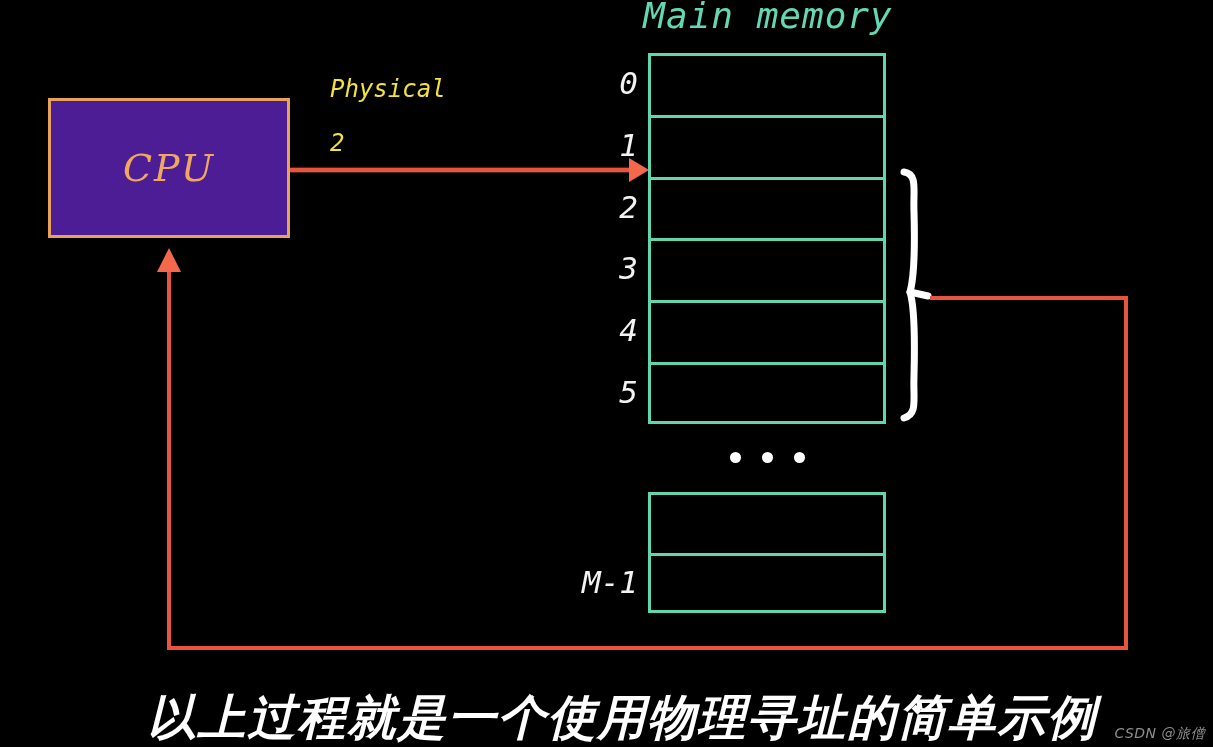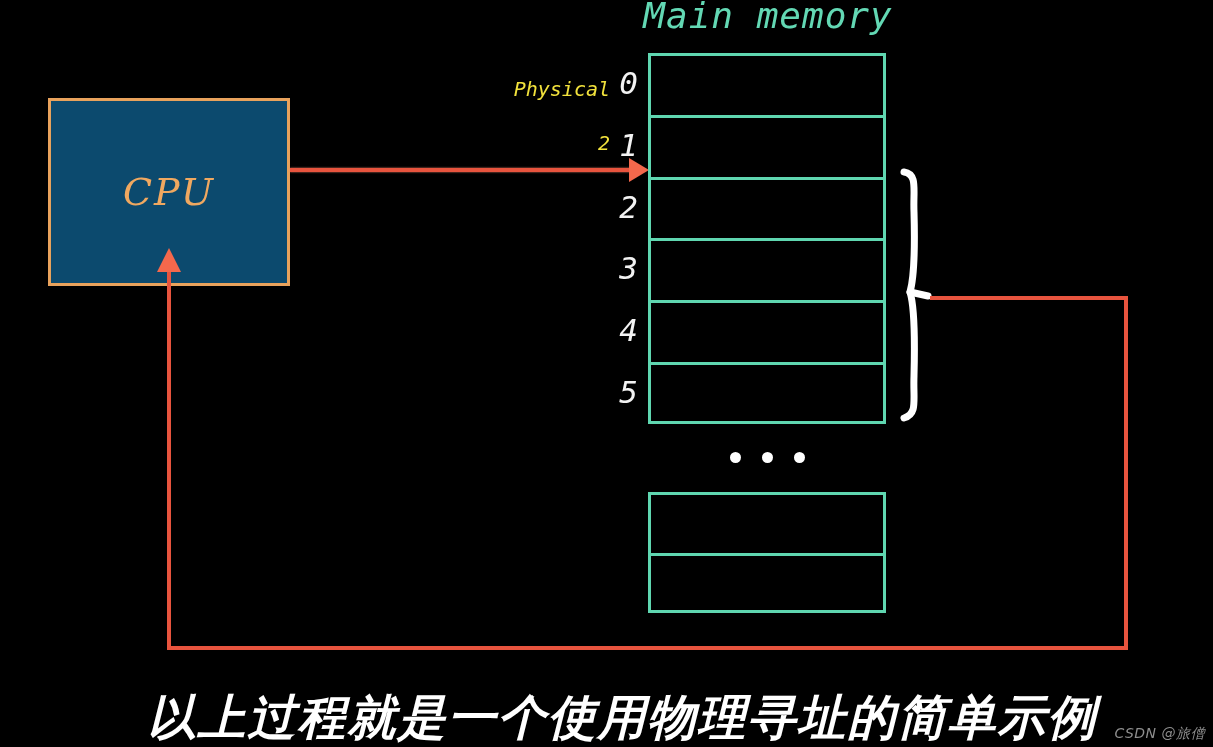--- a/index.html
+++ b/index.html
@@ -31,48 +31,48 @@
     line-height: 40px;
     white-space: nowrap;
   }
 
   
   .cpu-box {
     position: absolute;
     left: 48px;
     top: 98px;
     width: 242px;
-    height: 188px;
+    height: 140px;
     border: 3px solid #e8a25c;
     box-sizing: border-box;
-    background: #0c4a6e;
+    background: #4c1d95;
   }
   .cpu-label {
     position: absolute;
     left: 0; top: 0;
     width: 100%; height: 100%;
     display: flex;
     align-items: center;
     justify-content: center;
     color: #f0a860;
     font-family: "DejaVu Serif", serif;
     font-size: 38px;
     letter-spacing: 2px;
   }
 
   
   .phys-addr {
     position: absolute;
     left: 330px;
     top: 62px;
     width: 280px;
-    text-align: right;
+    text-align: left;
     color: #f2e23c;
     font-family: "DejaVu Sans Mono", monospace;
-    font-size: 20px;
+    font-size: 24px;
     line-height: 54px;
   }
   .phys-addr .ln { display: block; white-space: nowrap; }
 
   
   .arrow-fwd-line {
     position: absolute;
     left: 290px;
     top: 168px;
     width: 345px;
@@ -220,20 +220,23 @@
   <div class="dots">
     <span class="dot"></span>
     <span class="dot"></span>
     <span class="dot"></span>
   </div>
 
   <div class="mem-block mem-bot" id="mem-bot">
       <div class="mem-row" style="height: 60.5px;"></div>
       <div class="mem-row" style="height: 60.5px;"></div>
     </div>
+  <div class="idx" id="idx-bot" style="top: 0px; height: 747px;">
+      <div style="position: absolute; left: 0px; right: 0px; text-align: right; top: 566.75px;">M-1</div>
+    </div>
 
   <div class="brace">
     <svg width="46" height="290" viewBox="0 0 46 290" fill="none" xmlns="http://www.w3.org/2000/svg">
       <path d="M8 22 C 22 24, 17 40, 18 62 C 19 98, 18 128, 14 142 C 18 155, 19 188, 18 226 C 17 250, 22 264, 8 268" stroke="#ffffff" stroke-width="7" stroke-linecap="round" fill="none"></path>
       <path d="M14 142 L 32 146" stroke="#ffffff" stroke-width="7" stroke-linecap="round" fill="none"></path>
     </svg>
   </div>
 
   <svg class="ret-path" width="1000" height="430" viewBox="0 0 1000 430" xmlns="http://www.w3.org/2000/svg">
     <polyline points="780,58 976,58 976,408 19,408 19,25" fill="none" stroke="#e8543e" stroke-width="4" stroke-linejoin="miter"></polyline>

